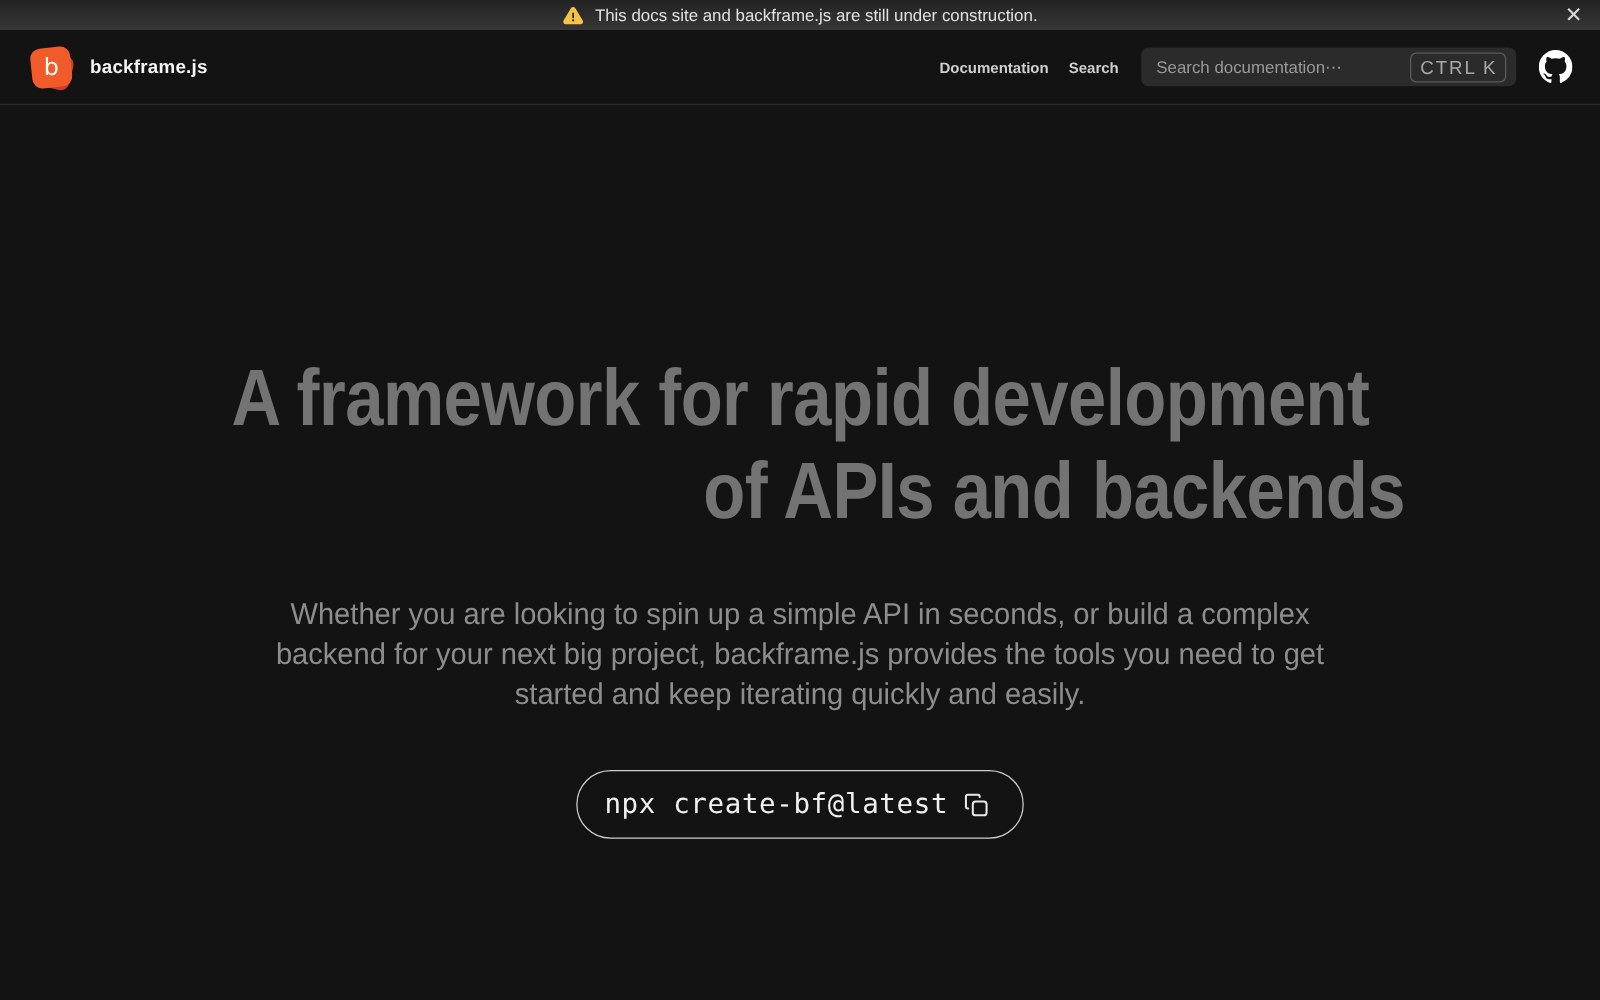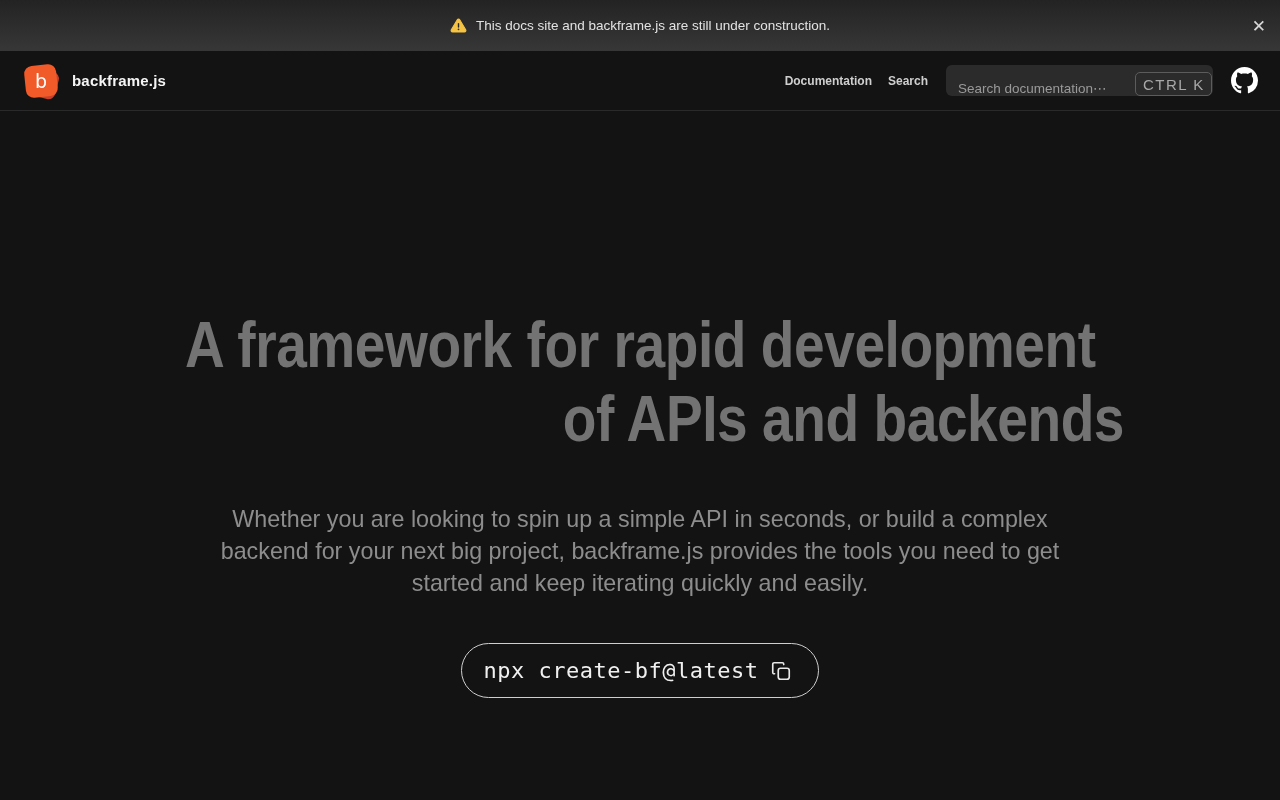--- a/index.html
+++ b/index.html
@@ -6,21 +6,21 @@
   html, body { width: 1280px; height: 800px; overflow: hidden; }
   body {
     background: #131313;
     font-family: "Liberation Sans", sans-serif;
     color: #e8e8e8;
   }
 
   
   .banner {
     position: relative;
-    height: 51px;
+    height: 24px;
     background: linear-gradient(to bottom, #232323, #373737);
     display: flex;
     align-items: center;
     justify-content: center;
     gap: 9px;
     font-size: 13.5px;
     color: #e2e2e2;
   }
   .warn-svg { width: 17px; height: 17px; display: block; }
   .banner-close {
@@ -83,26 +83,26 @@
   .nav { display: flex; align-items: center; gap: 16px; }
   .nav-link {
     color: #cfcfcf;
     font-size: 12px;
     text-decoration: none;
     cursor: pointer;
     font-weight: bold;
   }
   .search-box {
     position: relative;
-    width: 267px;
+    width: 300px;
     height: 31px;
     background: #2b2b2b;
     border-radius: 6px;
     display: flex;
-    align-items: flex-end;
+    align-items: center;
     padding: 0 8px 0 12px;
   }
   .search-input {
     flex: 1;
     background: transparent;
     border: none;
     outline: none;
     color: #dddddd;
     font-size: 13.5px;
     font-family: "Liberation Sans", sans-serif;

